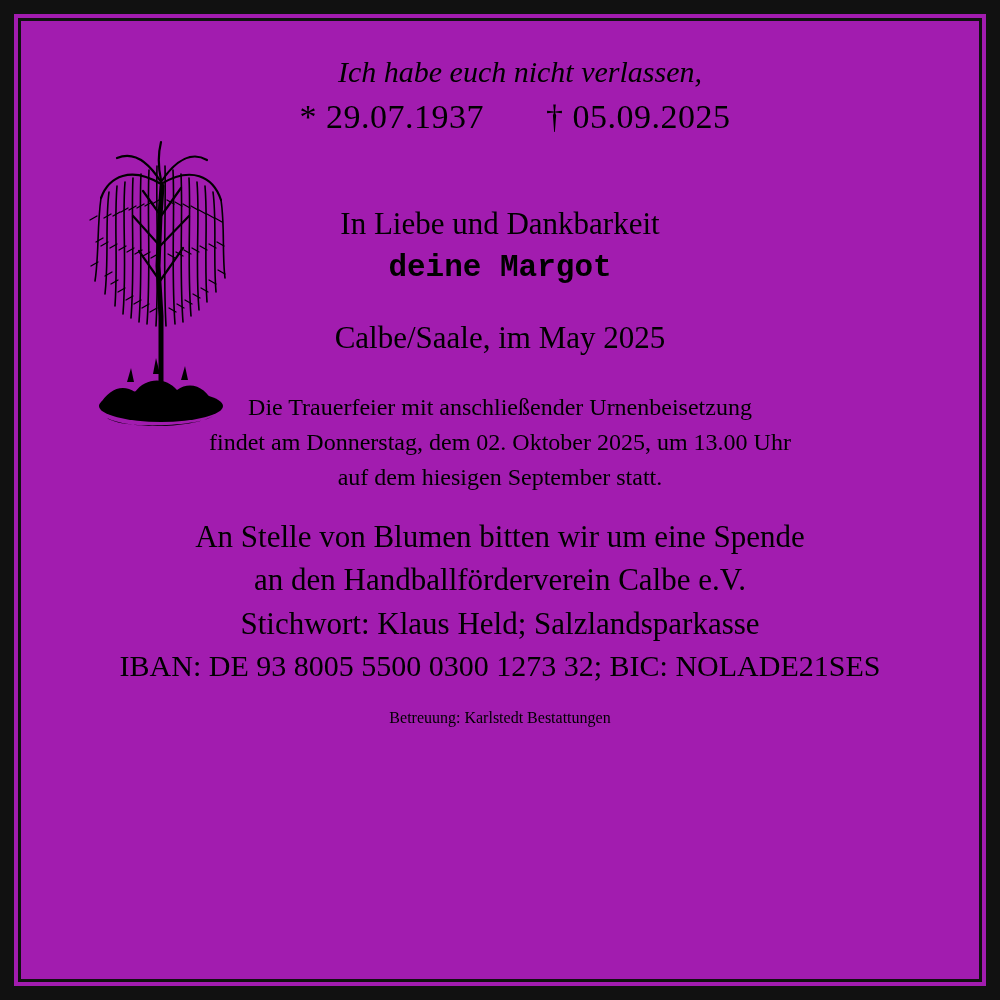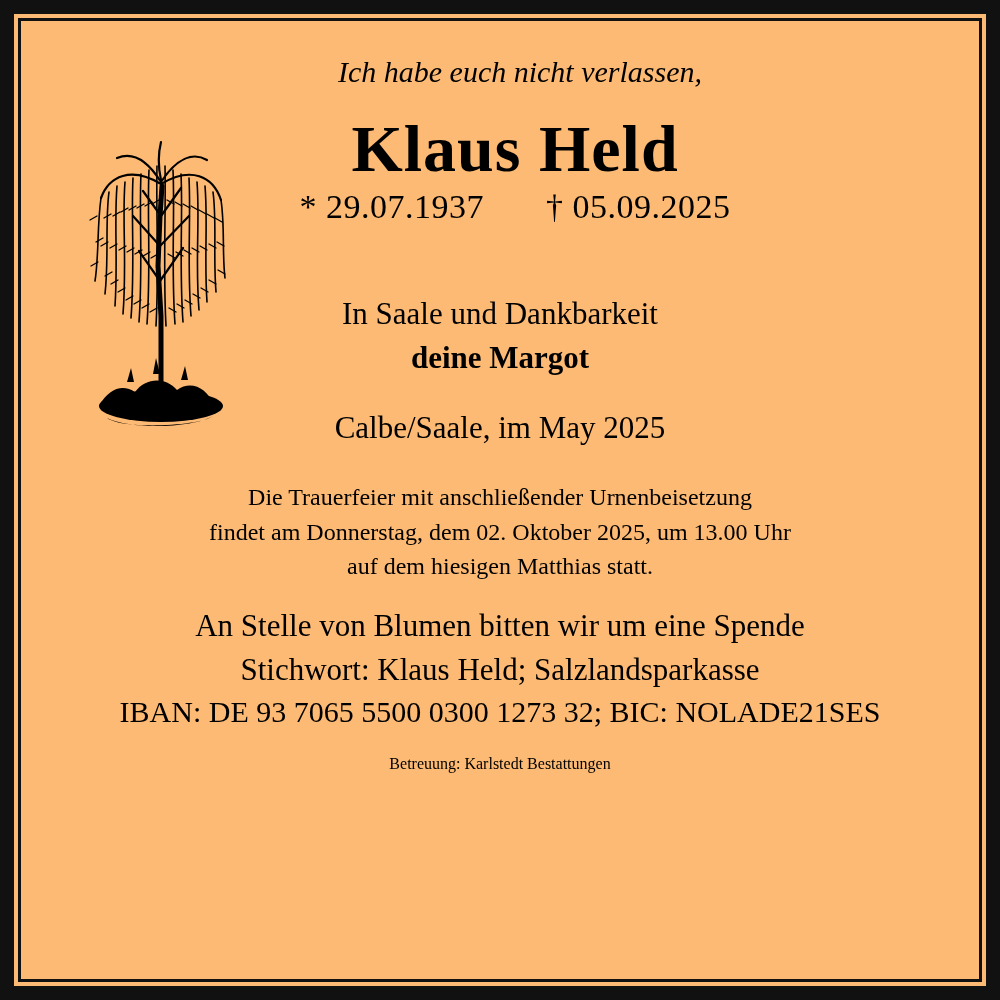--- a/index.html
+++ b/index.html
@@ -11,21 +11,21 @@
     width: 1000px;
     height: 1000px;
     font-family: "Liberation Serif", serif;
     color: #000000;
   }
   .obituary {
     position: relative;
     box-sizing: border-box;
     width: 1000px;
     height: 1000px;
-    background: #fdba74;
+    background: #a21caf;
     border: 14px solid #111111;
     padding: 4px;
   }
   .inner-frame {
     box-sizing: border-box;
     width: 100%;
     height: 100%;
     border: 3px solid #111111;
     padding: 18px 30px 14px 30px;
     position: relative;
@@ -69,20 +69,21 @@
   .block {
     margin-top: 34px;
     font-size: 31px;
     line-height: 1.42;
   }
   .block.first {
     margin-top: 66px;
   }
   .bold {
     font-weight: bold;
+    font-family: Liberation Mono, monospace;
   }
   .place {
     margin-top: 30px;
     font-size: 31px;
   }
   .ceremony {
     margin-top: 34px;
     font-size: 24px;
     line-height: 1.45;
   }
@@ -150,44 +151,44 @@
         <path d="M66 316 l4 -14 l3 14 M92 308 l3 -16 l4 16 M120 314 l4 -14 l3 14"></path>
       </g>
     </svg>
 
     <div class="content">
 
       <div class="verse">
         <span class="line">Ich habe euch nicht verlassen,</span>
       </div>
 
-      <div class="name">Klaus Held</div>
 
       <div class="dates">
         <span>* 29.07.1937</span>
         <span class="gap"></span>
         <span>† 05.09.2025</span>
       </div>
 
       <div class="block first">
-        <span class="line">In Saale und Dankbarkeit</span>
+        <span class="line">In Liebe und Dankbarkeit</span>
         <span class="line bold">deine Margot</span>
       </div>
 
       <div class="place">Calbe/Saale, im May 2025</div>
 
       <div class="ceremony">
         <span class="line">Die Trauerfeier mit anschließender Urnenbeisetzung</span>
         <span class="line">findet am Donnerstag, dem 02. Oktober 2025, um 13.00 Uhr</span>
-        <span class="line">auf dem hiesigen Matthias statt.</span>
+        <span class="line">auf dem hiesigen September statt.</span>
       </div>
 
       <div class="donation">
         <span class="line">An Stelle von Blumen bitten wir um eine Spende</span>
+        <span class="line">an den Handballförderverein Calbe e.V.</span>
         <span class="line">Stichwort: Klaus Held; Salzlandsparkasse</span>
-        <span class="line iban">IBAN: DE 93 7065 5500 0300 1273 32; BIC: NOLADE21SES</span>
+        <span class="line iban">IBAN: DE 93 8005 5500 0300 1273 32; BIC: NOLADE21SES</span>
       </div>
 
       <div class="undertaker">Betreuung: Karlstedt Bestattungen</div>
 
     </div>
   </div>
 </div>
 
 </body></html>

